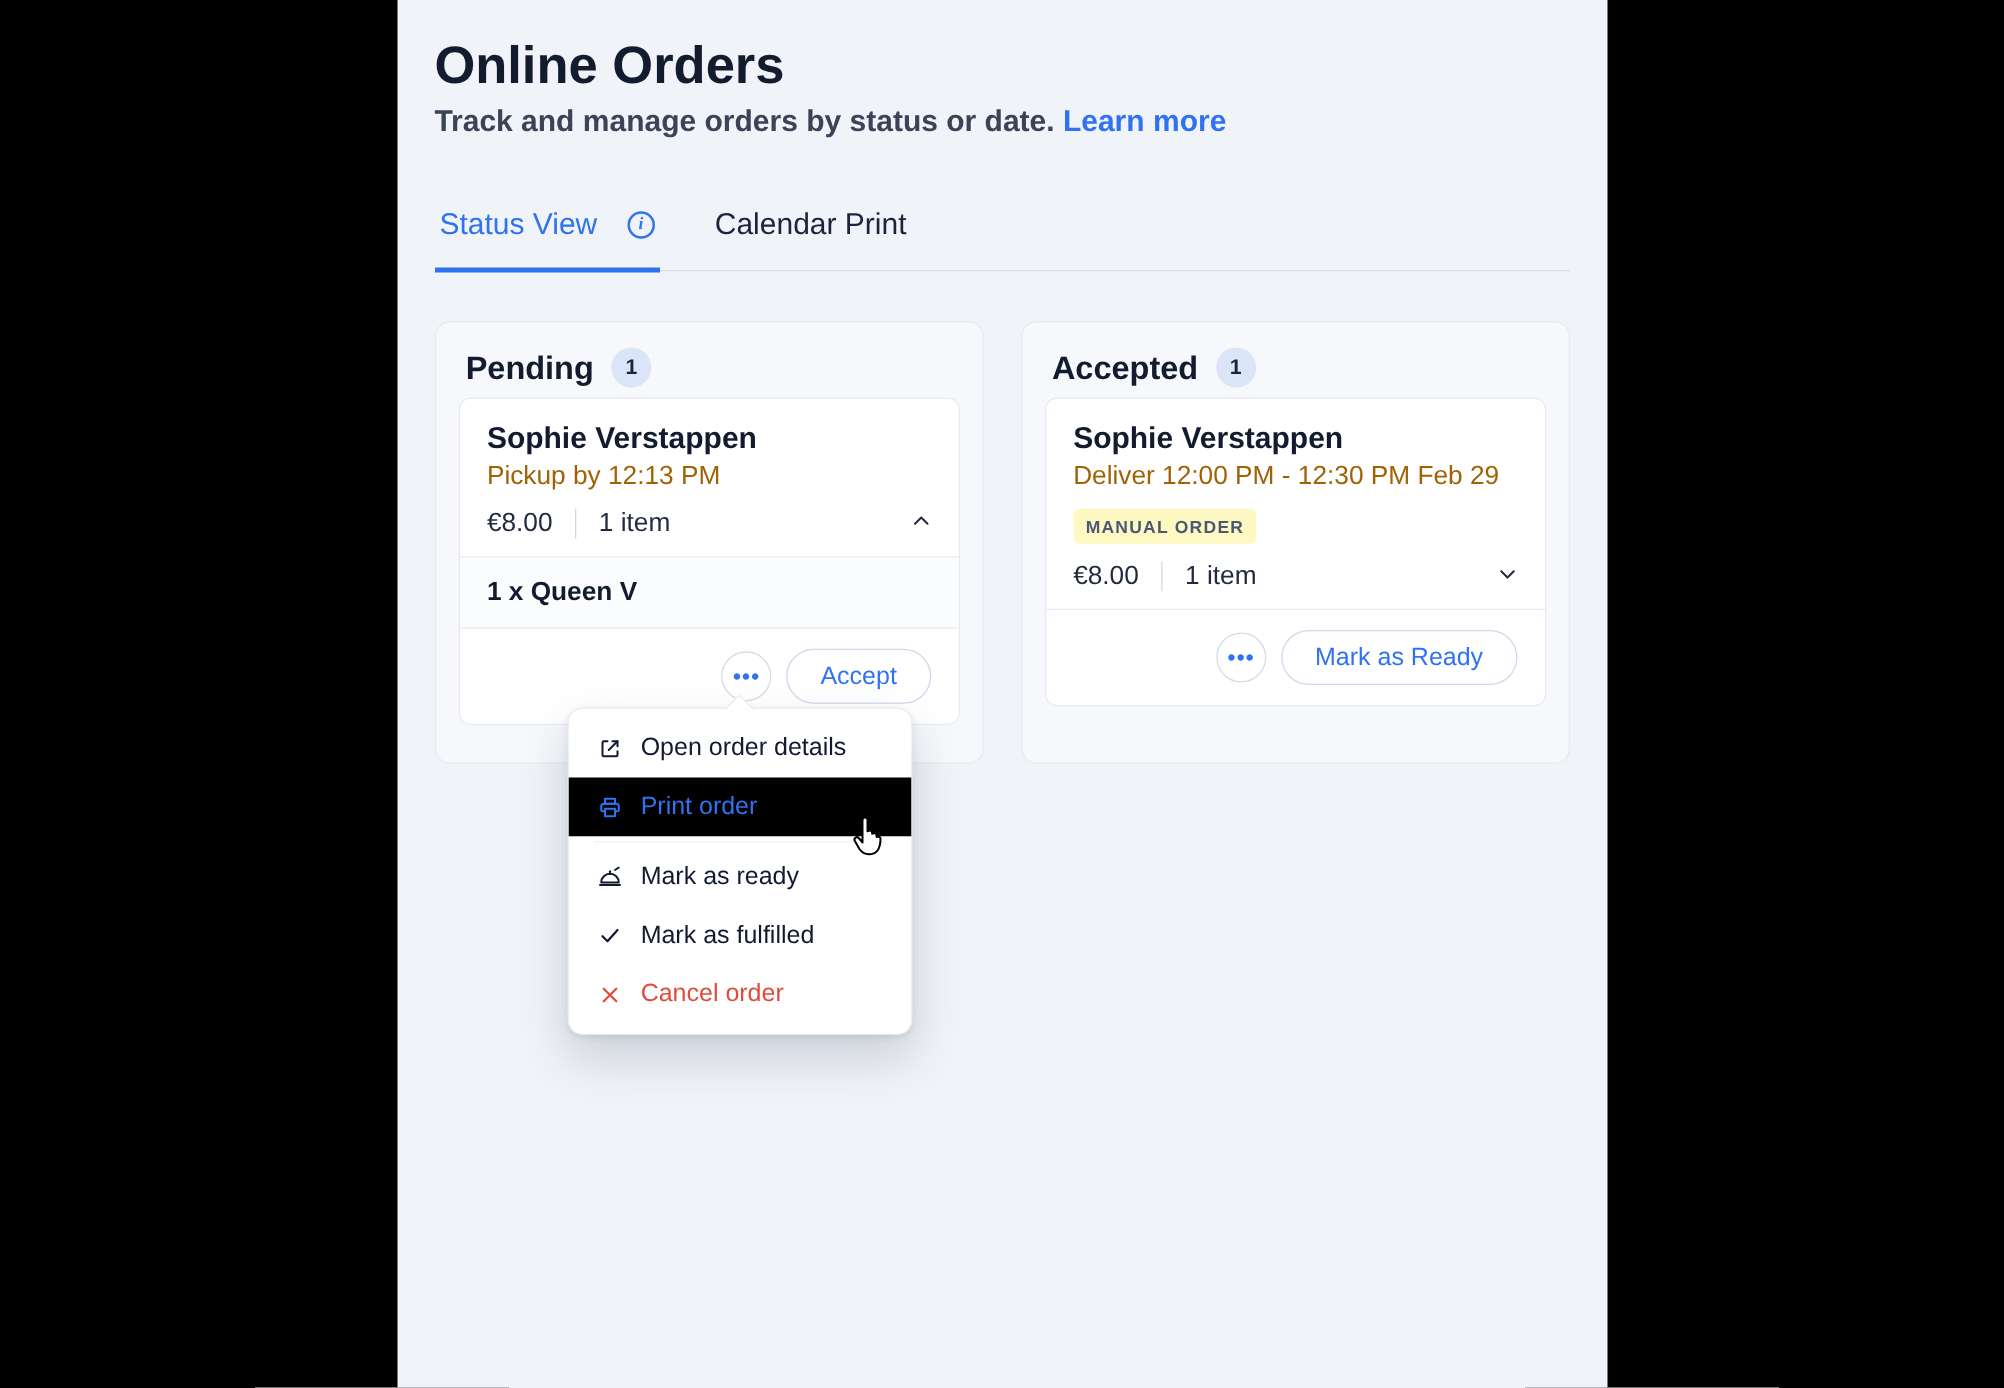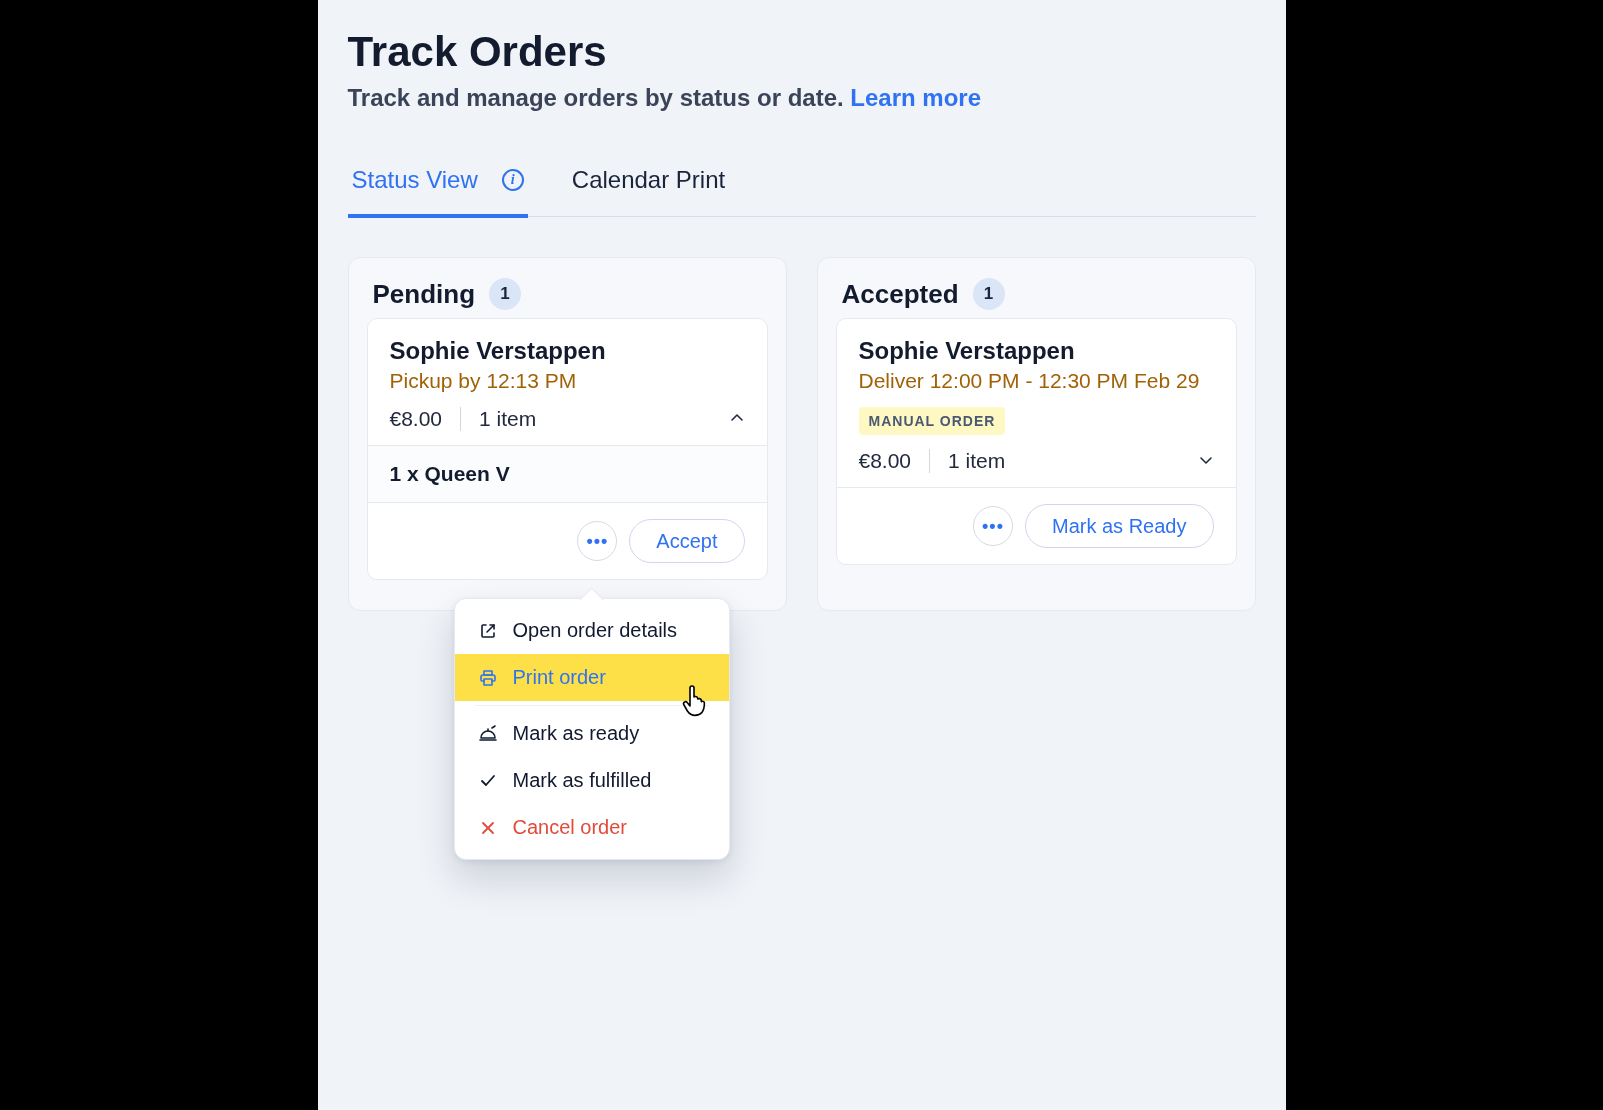--- a/index.html
+++ b/index.html
@@ -193,21 +193,21 @@
       color: #2f72f2;
       font-size: 20px;
       font-weight: 500;
       cursor: pointer;
       display: flex;
       align-items: center;
     }
     .dropdown {
       position: absolute;
       left: 136px;
-      top: 598px;
+      top: 566px;
       width: 276px;
       background: #fff;
       border: 1px solid #e6eaf0;
       border-radius: 12px;
       box-shadow: 0 18px 38px rgba(10,22,60,0.16), 0 2px 6px rgba(10,22,60,0.08);
       padding: 8px 0;
       z-index: 50;
     }
     .dropdown::before {
       content: "";
@@ -225,21 +225,21 @@
       display: flex;
       align-items: center;
       gap: 14px;
       padding: 12px 22px;
       font-size: 20px;
       color: #111a31;
       cursor: pointer;
       position: relative;
     }
     .dd-item:hover, .dd-item.hovered {
-      background: #fde047;
+      background: #000000;
       color: #2f72f2;
     }
     .dd-item.danger { color: #e24a3a; }
     .dd-divider {
       height: 1px;
       background: #eef1f6;
       margin: 4px 20px;
     }
     .dd-icon {
       width: 22px;
@@ -254,21 +254,21 @@
       bottom: -16px;
       width: 26px;
       height: 32px;
     }
   </style>
 </head>
 <body>
 
 <div class="app">
 
-  <h1 class="page-title">Track Orders</h1>
+  <h1 class="page-title">Online Orders</h1>
 
   <p class="page-subtitle">
     <span>Track and manage orders by status or date. </span><a>Learn more</a>
   </p>
 
   <div class="tabs">
     <div class="tab active">
       <span>Status View</span>
       <span class="info-icon-circle">i</span>
     </div>

